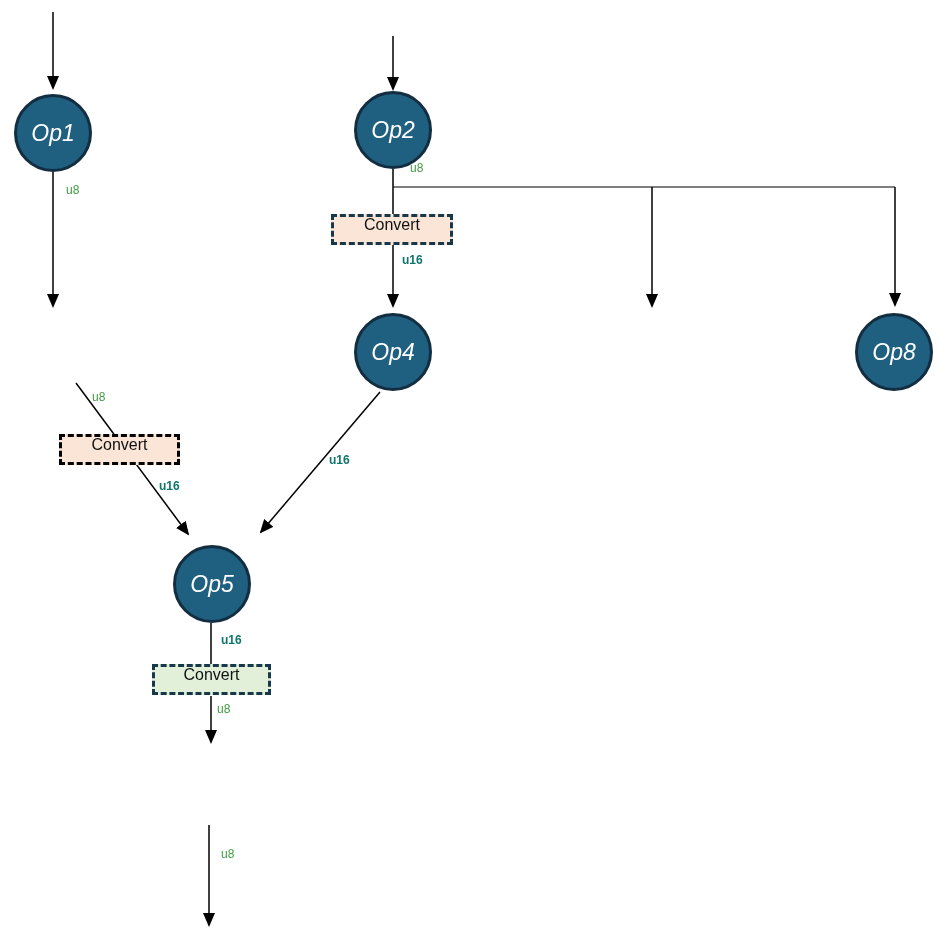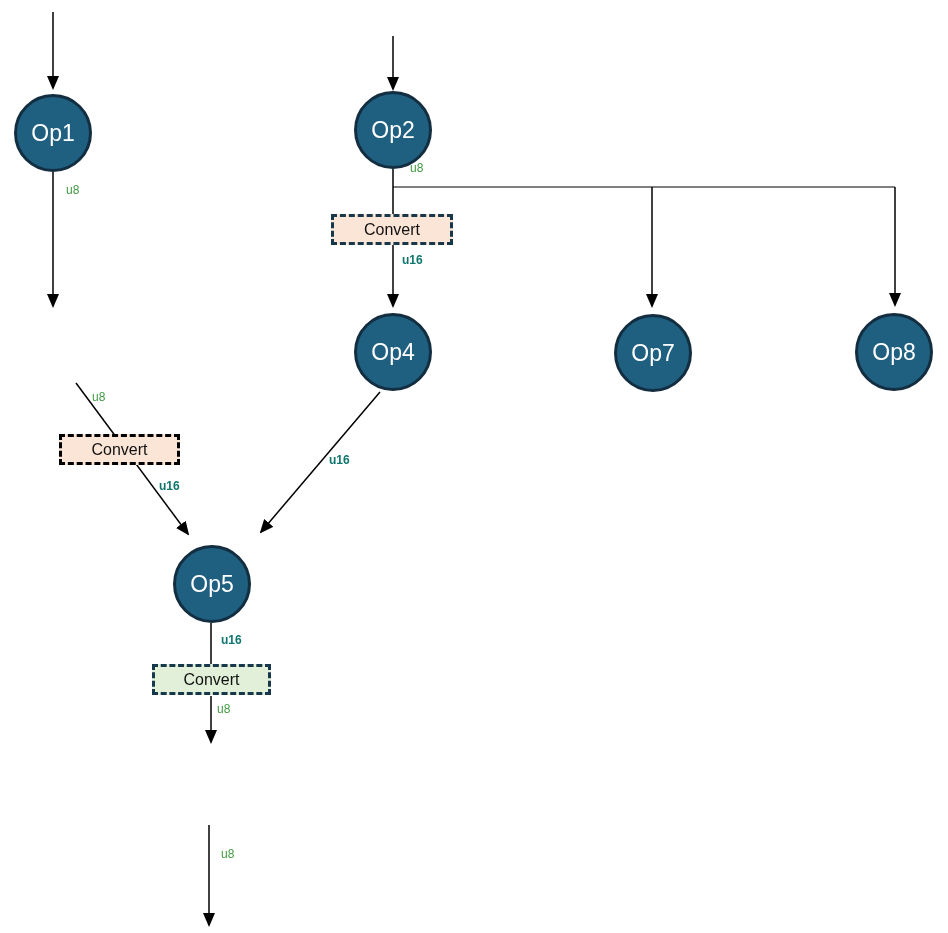--- a/index.html
+++ b/index.html
@@ -19,33 +19,33 @@
   .node {
     position: absolute;
     box-sizing: border-box;
     width: 78px; height: 78px;
     border-radius: 50%;
     background: #1f5f80;
     border: 3px solid #122e40;
     display: flex;
     align-items: center;
     justify-content: center;
+    font-style: italic;
   }
   .node span {
     color: #ffffff;
     font-size: 23px;
     line-height: 1;
   }
   .convert {
     position: absolute;
     box-sizing: border-box;
     height: 31px;
     border: 3px dashed #16384a;
     display: flex;
-    align-items: center;
     justify-content: center;
   }
   .convert span {
     color: #111111;
     font-size: 16px;
     line-height: 1;
   }
   .convert.peach { background: #fbe5d6; }
   .convert.green { background: #e2f0d9; }
   .convert.black-border { border-color: #000000; }
@@ -96,23 +96,20 @@
     </div>
   <div class="node" style="left:354px; top:91px;">
       <span>Op2</span>
     </div>
   <div class="node" style="left:354px; top:313px;text-align:right;">
       <span>Op4</span>
     </div>
   <div class="node" style="left:173px; top:545px;">
       <span>Op5</span>
     </div>
-  <div class="node" style="left:614px; top:314px;">
-      <span>Op7</span>
-    </div>
   <div class="node" style="left:855px; top:313px;">
       <span>Op8</span>
     </div>
 
   <div class="convert peach" style="left:331px; top:214px; width:122px;">
       <span>Convert</span>
     </div>
   <div class="convert peach black-border" style="left:59px; top:434px; width:121px;">
       <span>Convert</span>
     </div>

